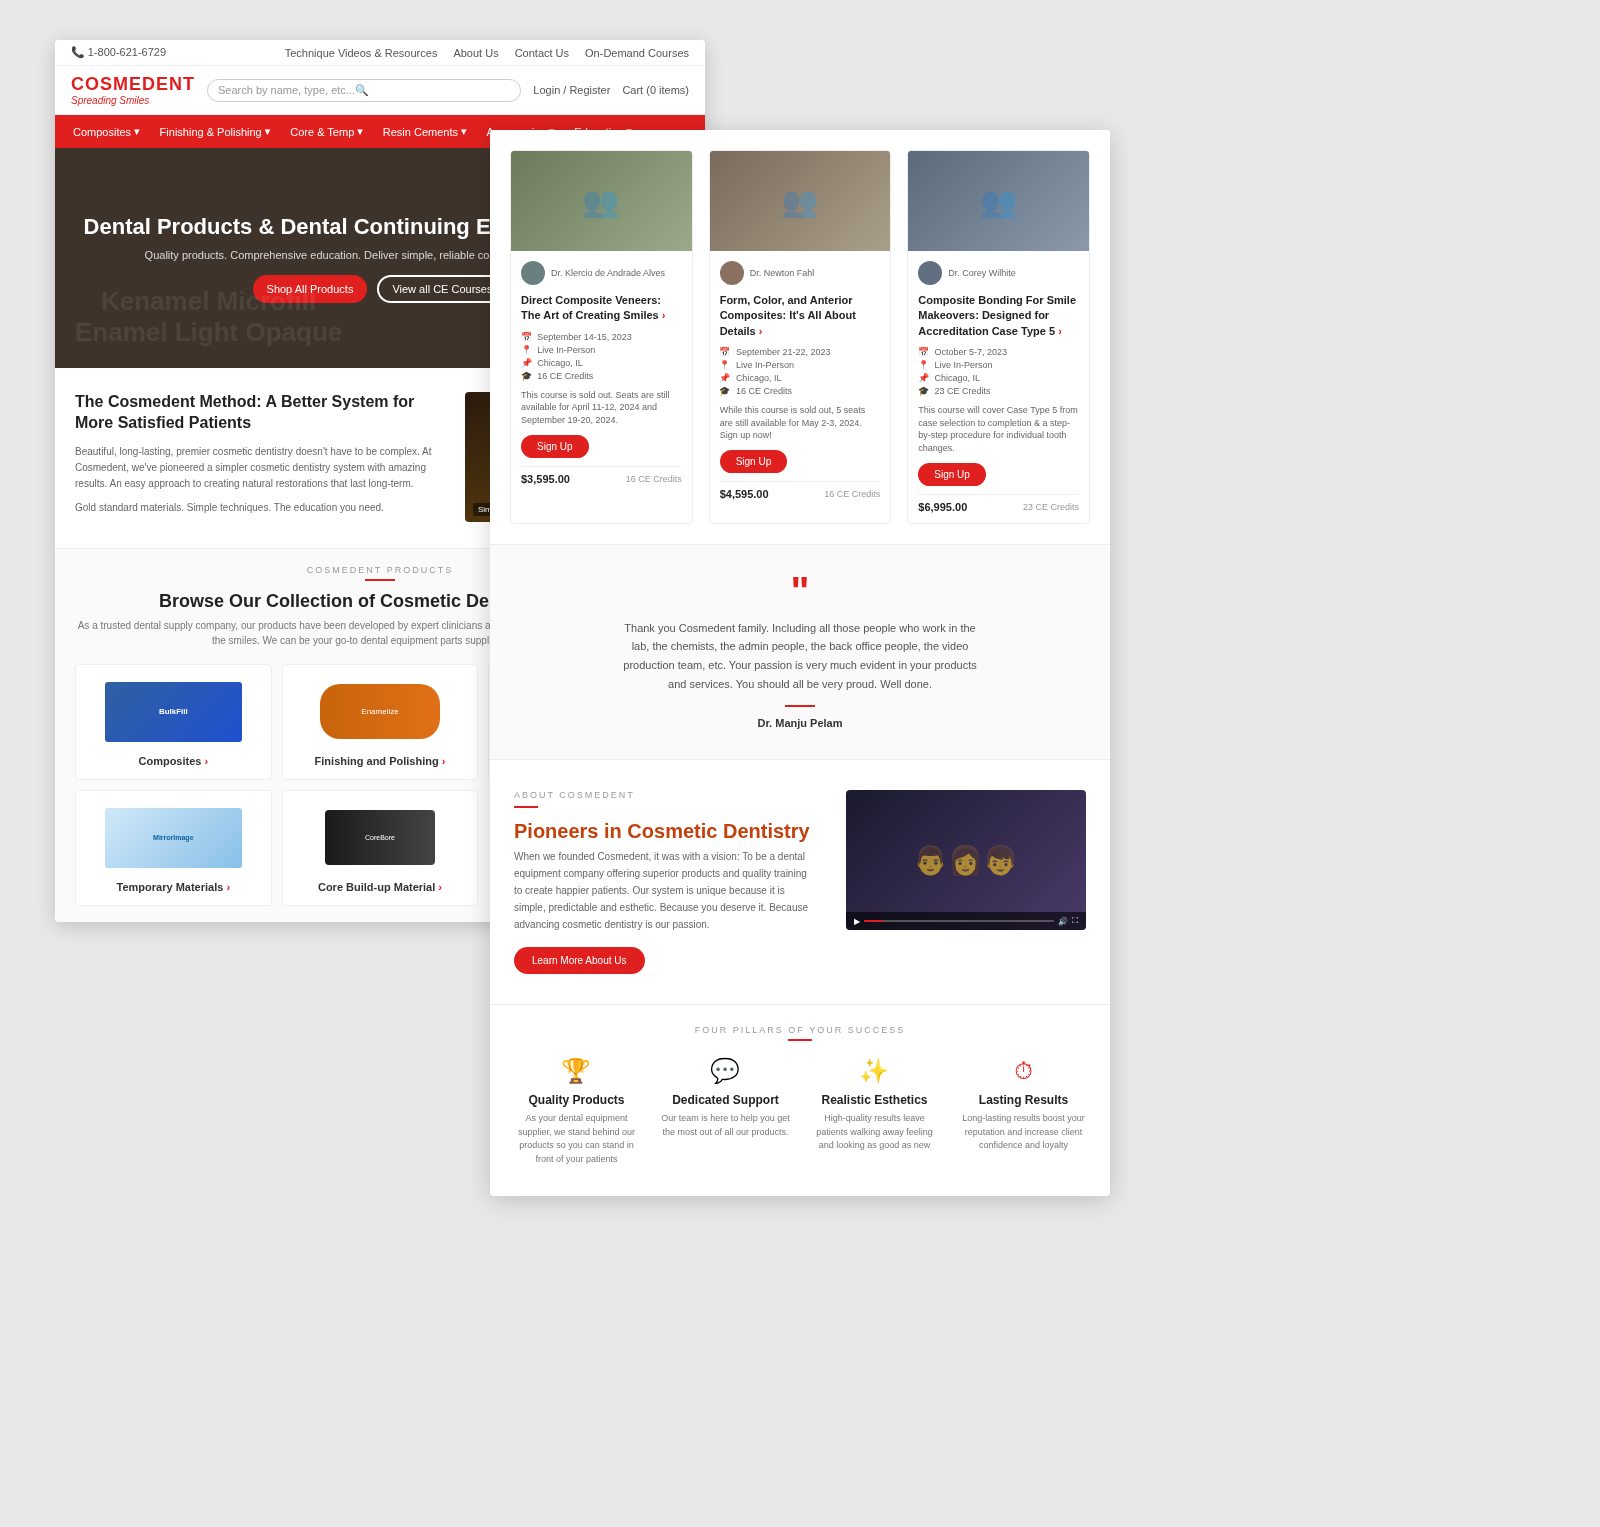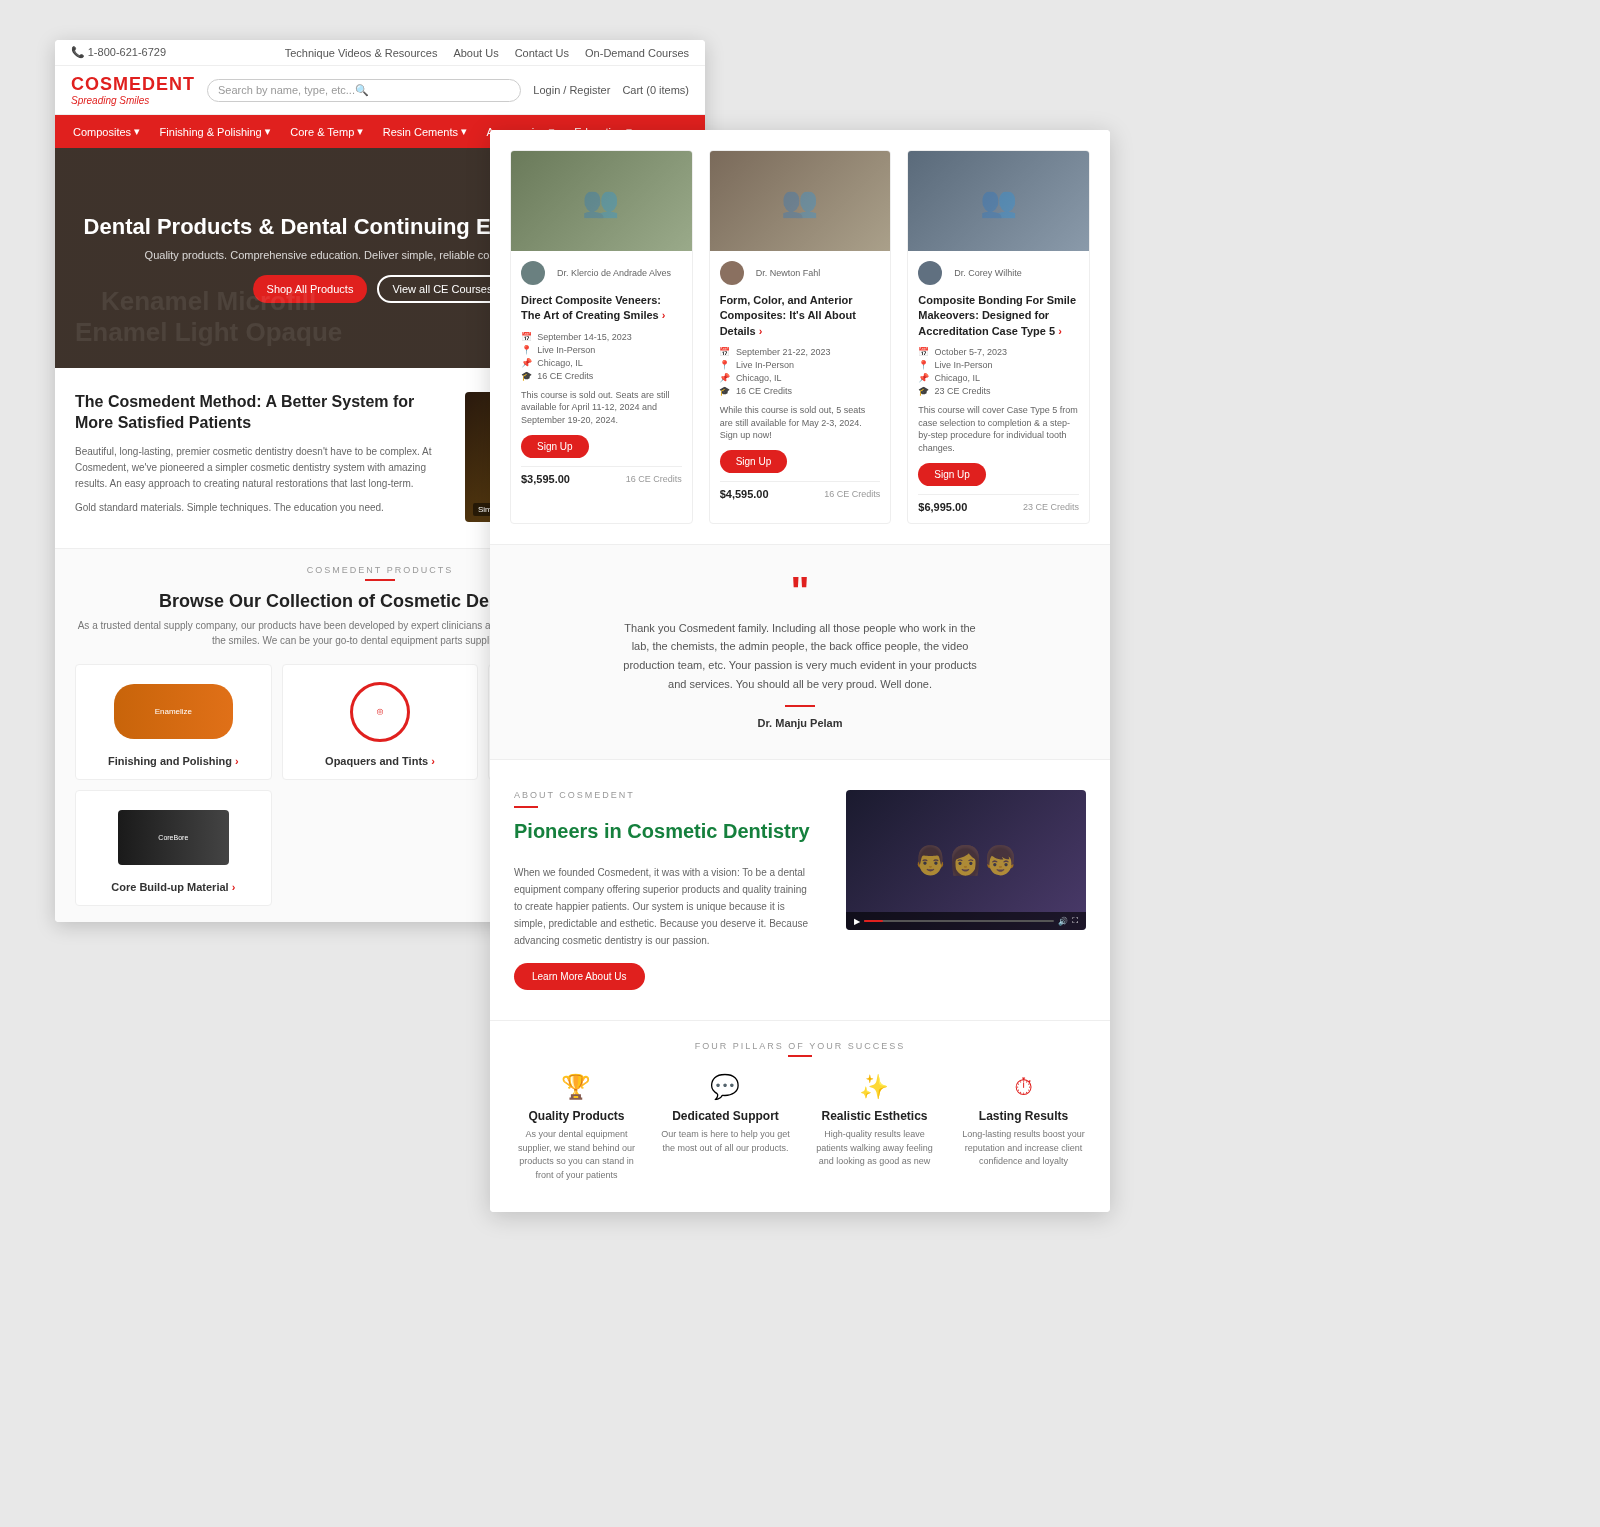--- a/index.html
+++ b/index.html
@@ -244,21 +244,21 @@
       justify-content: center;
       height: 100%;
       font-size: 30px;
       opacity: 0.3;
     }
 
     .course-info { padding: 10px; }
     .course-doctor {
       display: flex;
       align-items: center;
-      gap: 12px;
+      gap: 6px;
       margin-bottom: 8px;
     }
     .doctor-avatar {
       width: 24px;
       height: 24px;
       border-radius: 50%;
       background: #888;
       flex-shrink: 0;
     }
     .doctor-name { font-size: 9px; color: #666; }
@@ -323,21 +323,21 @@
 
     
     .about-section {
       padding: 30px 24px;
       border-top: 1px solid #eee;
     }
     .about-inner { display: flex; gap: 29px; align-items: flex-start; }
     .about-text { flex: 1; }
     .about-tag { font-size: 9px; letter-spacing: 2px; color: #999; text-transform: uppercase; margin-bottom: 6px; }
     .about-divider { width: 24px; height: 2px; background: #e0201e; margin-bottom: 10px; }
-    .about-title { font-size: 20px; font-weight: 900; color: #15803d; margin-bottom: 20px; line-height: 1.3; }
+    .about-title { font-size: 20px; font-weight: 900; color: #c2410c; margin-bottom: 4px; line-height: 1.3; }
     .about-desc { font-size: 10px; color: #666; line-height: 1.7; margin-bottom: 14px; }
     .learn-btn { background: #e0201e; color: #fff; border: none; padding: 8px 18px; border-radius: 20px; font-size: 10px; cursor: pointer; }
     .about-video {
       width: 240px;
       height: 140px;
       background: linear-gradient(135deg, #1a1a2e, #4a3a6a);
       border-radius: 4px;
       flex-shrink: 0;
       position: relative;
       display: flex;
@@ -520,20 +520,28 @@
     </div>
 
     <div class="products-section">
       <div class="section-tag">COSMEDENT PRODUCTS</div>
       <div class="section-divider"></div>
       <h2 class="section-title">Browse Our Collection of Cosmetic Dental Supplies</h2>
       <p class="section-desc">As a trusted dental supply company, our products have been developed by expert clinicians and perfected over the years to give patients the smiles. We can be your go-to dental equipment parts supplier and more.</p>
 
       <div class="products-grid">
 
+        <div class="product-card">
+          <div class="product-img">
+            <div class="bulk-fill-box">BulkFill</div>
+          </div>
+          <div class="product-name">
+            Composites <span>›</span>
+          </div>
+        </div>
 
         <div class="product-card">
           <div class="product-img">
             <div class="enamelize-tube">Enamelize</div>
           </div>
           <div class="product-name">
             Finishing and Polishing <span>›</span>
           </div>
         </div>
 

